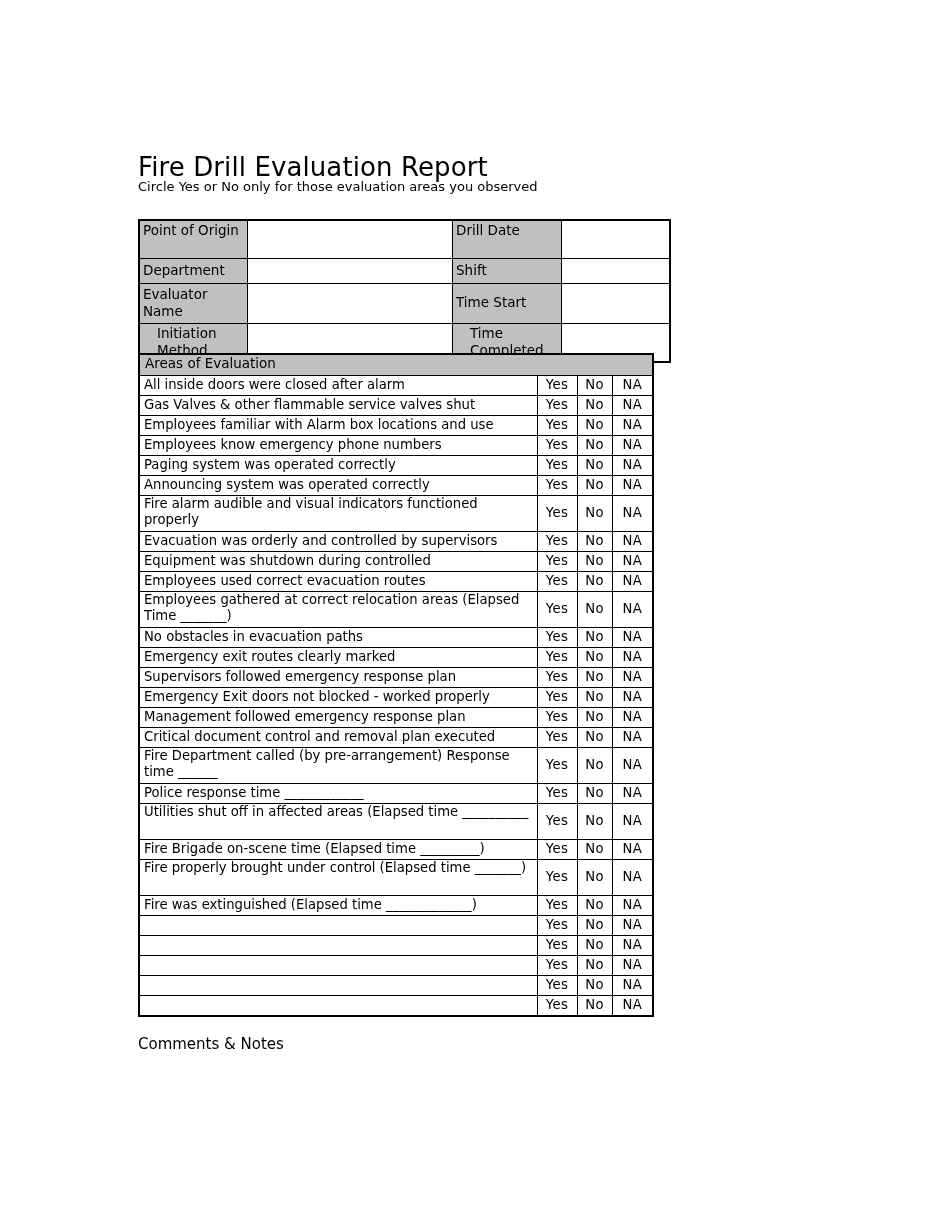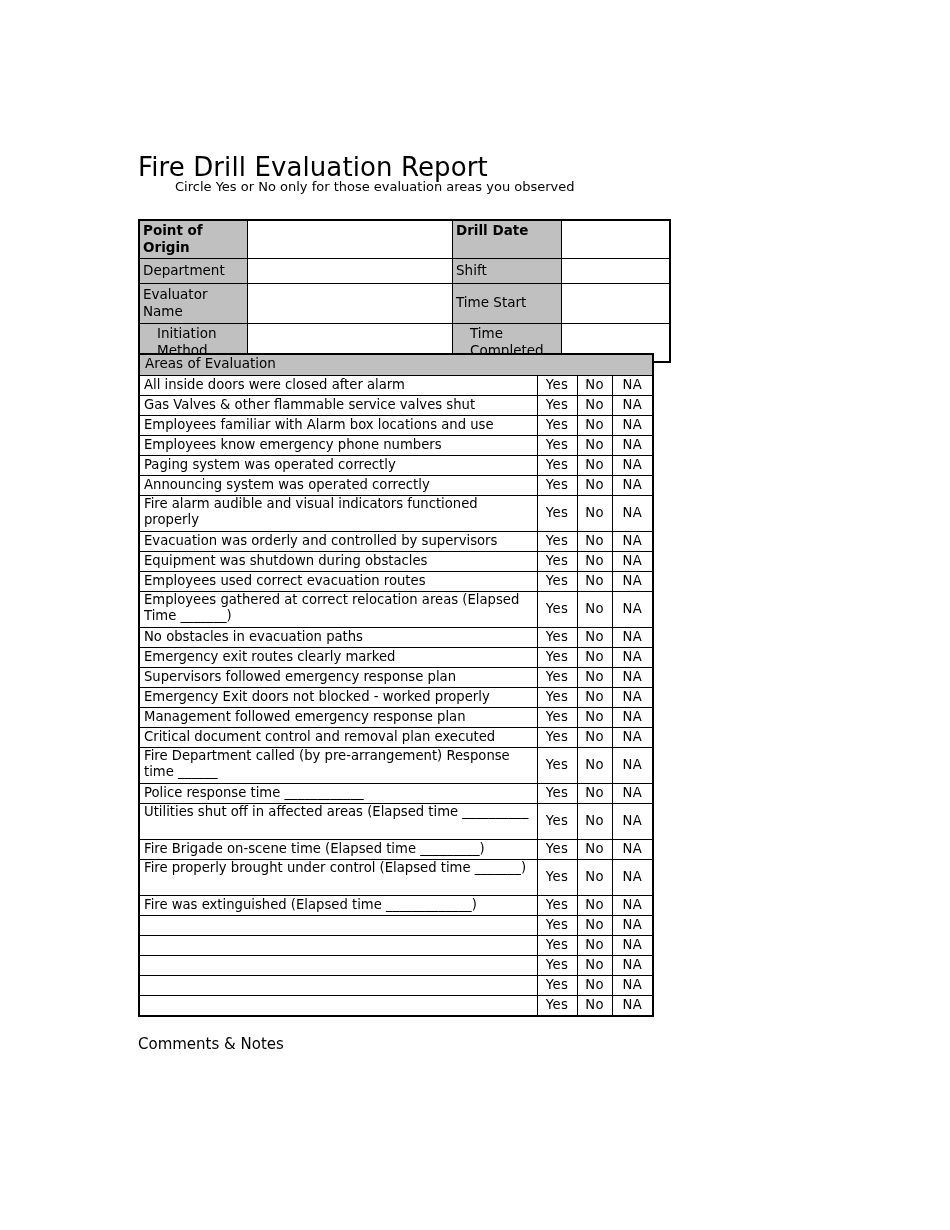--- a/index.html
+++ b/index.html
@@ -31,21 +31,20 @@
     letter-spacing: 0.1px;
     white-space: nowrap;
   }
   .doc-subtitle {
     position: absolute;
     left: 138px;
     top: 179px;
     font-size: 13px;
     font-weight: 400;
     white-space: nowrap;
-    margin-left: 37px;
   }
 
   
   .info-table {
     position: absolute;
     left: 138px;
     top: 219px;
     width: 514px;
     border-collapse: collapse;
     table-layout: fixed;
@@ -54,21 +53,21 @@
   .info-table td {
     border: 1px solid #000;
     font-size: 13.5px;
     line-height: 17px;
     padding: 1px 0 2px 3px;
     vertical-align: top;
   }
   .info-table td.shaded {
     background: #c0c0c0;
   }
-  .info-table tr.r1 td { height: 34px; font-weight: bold; }
+  .info-table tr.r1 td { height: 34px; }
   .info-table tr.r2 td { height: 21px; }
   .info-table tr.r3 td { height: 36px; }
   .info-table tr.r4 td { height: 33px; padding-left: 17px; }
   .info-table td.mid { vertical-align: middle; padding-top: 0; margin-left: 34px; }
 
   
   .eval-table {
     position: absolute;
     left: 138px;
     top: 353px;
@@ -223,21 +222,21 @@
         <tr class="one">
           <td class="desc">
             <span class="desc-inner">Evacuation was orderly and controlled by supervisors</span>
           </td>
           <td class="mark">Yes</td>
           <td class="mark">No</td>
           <td class="mark">NA</td>
         </tr>
         <tr class="one">
           <td class="desc">
-            <span class="desc-inner">Equipment was shutdown during obstacles</span>
+            <span class="desc-inner">Equipment was shutdown during controlled</span>
           </td>
           <td class="mark">Yes</td>
           <td class="mark">No</td>
           <td class="mark">NA</td>
         </tr>
         <tr class="one">
           <td class="desc">
             <span class="desc-inner">Employees used correct evacuation routes</span>
           </td>
           <td class="mark">Yes</td>

